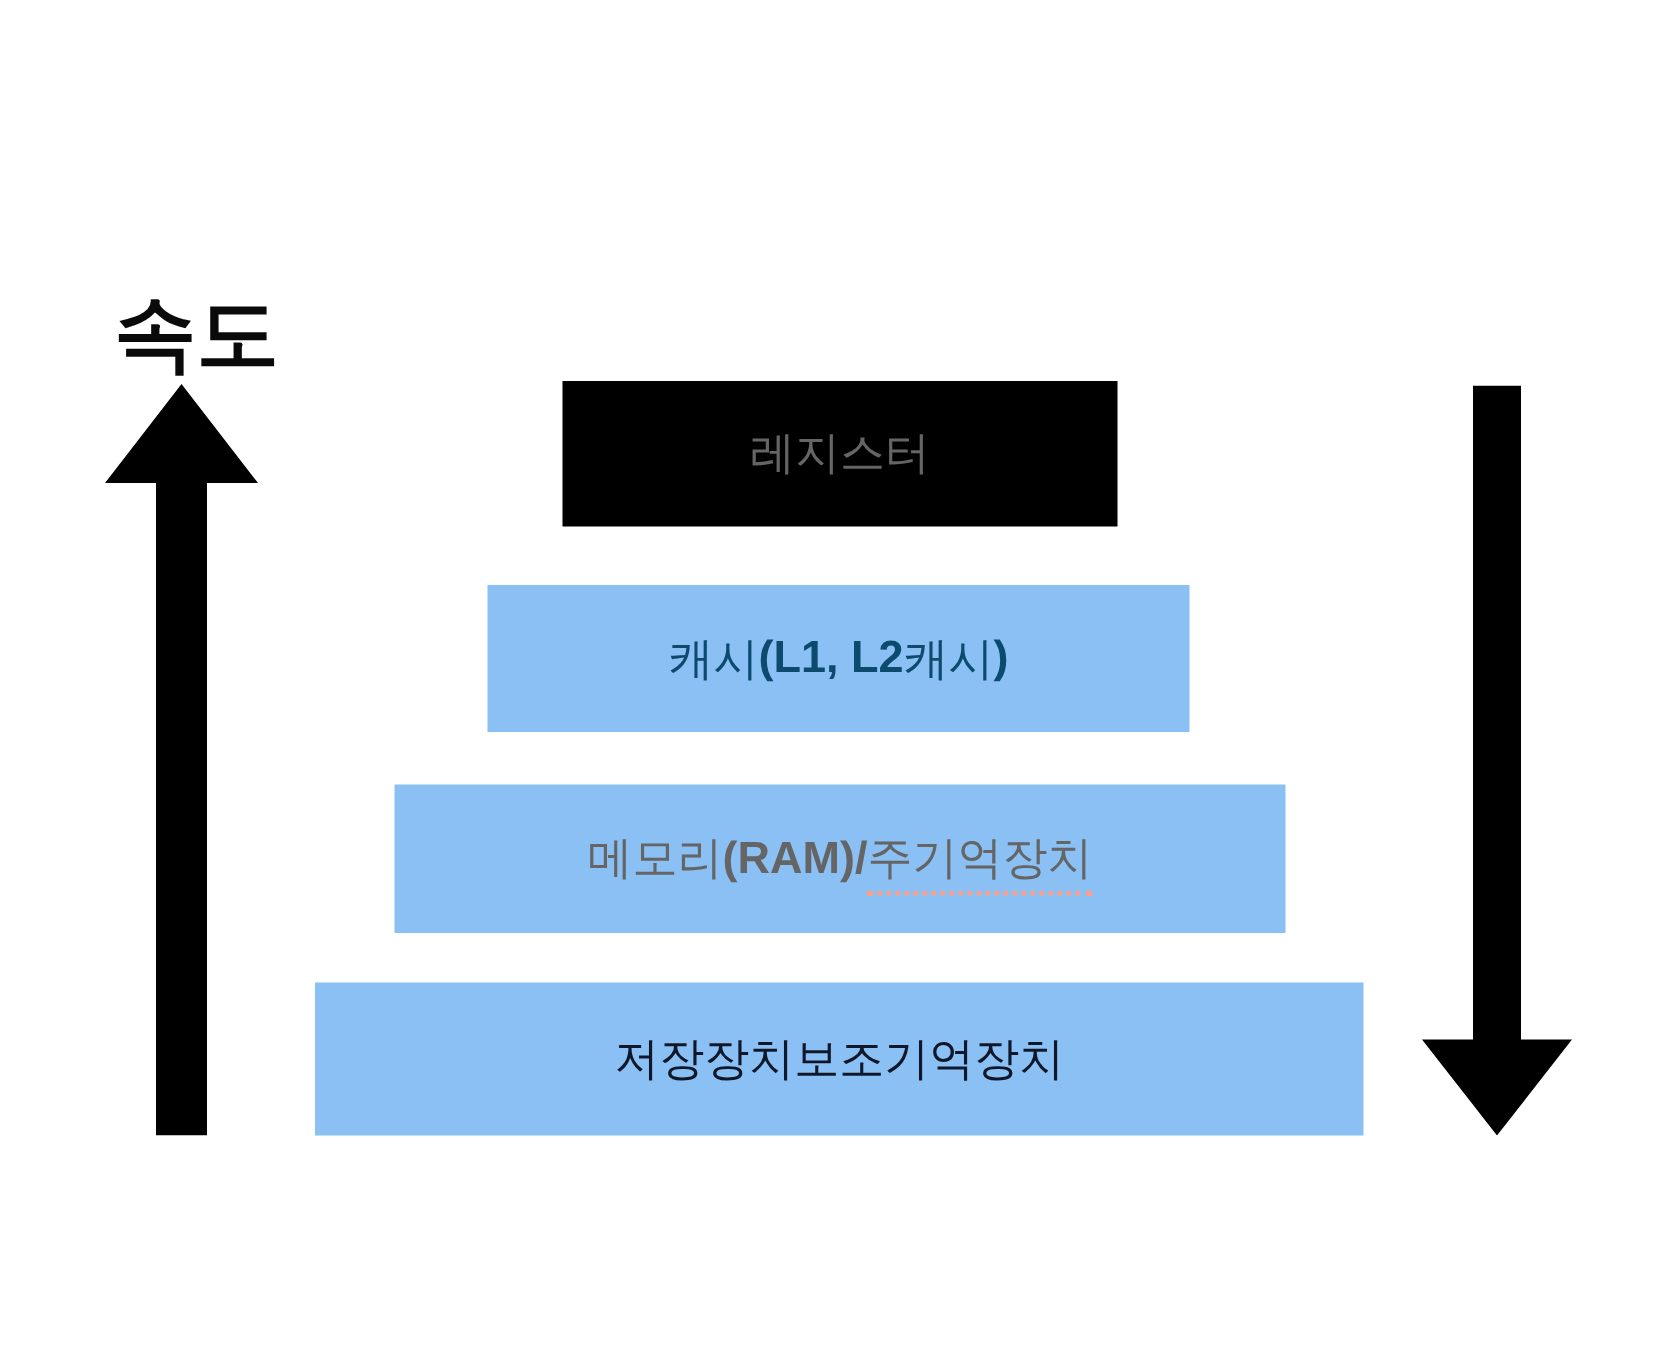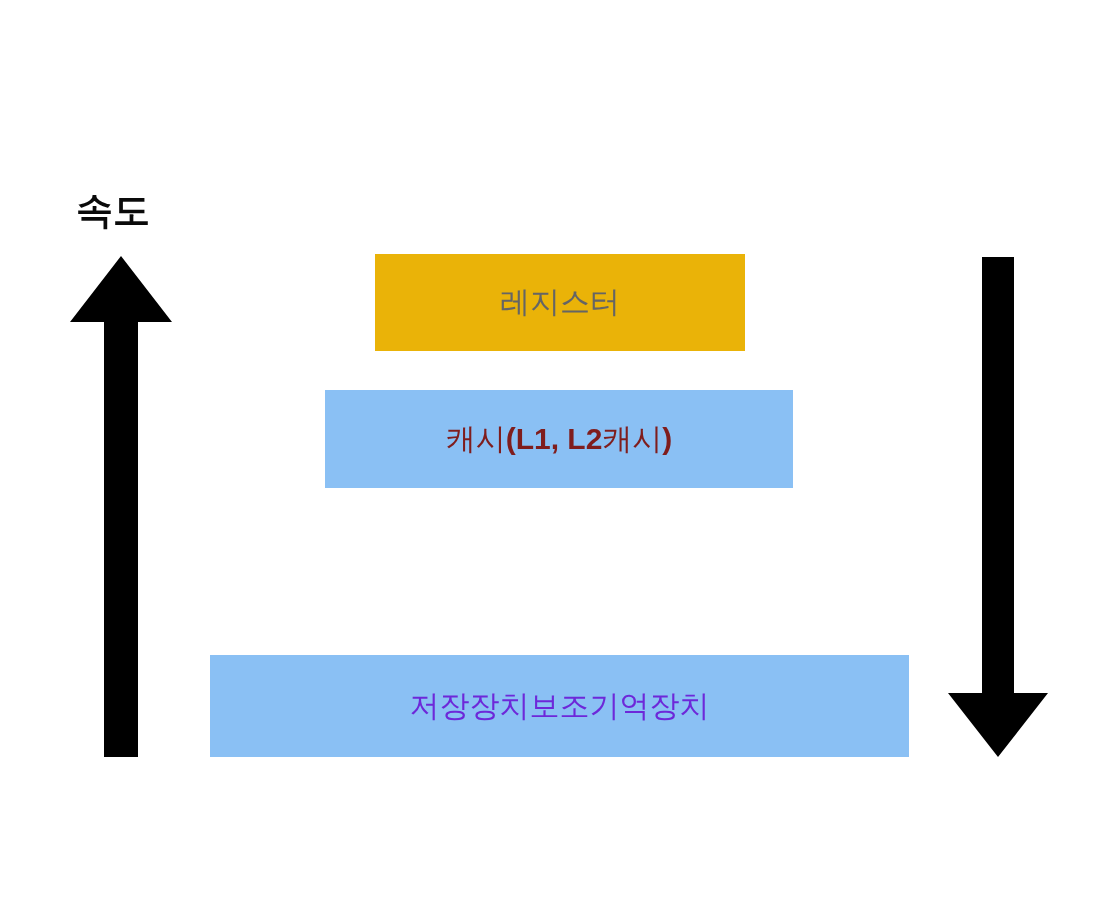--- a/index.html
+++ b/index.html
@@ -10,21 +10,21 @@
   }
   .stage { position: absolute; inset: 0; }
 
   .page-title {
     position: absolute; left: 44px; top: 20px;
     font-size: 67px; font-weight: 800; letter-spacing: -1px;
     color: #050505; white-space: nowrap;
   }
 
   .axis-label {
-    position: absolute; font-size: 37px; font-weight: 600;
+    position: absolute; font-size: 55px; font-weight: 600;
     color: #0a0a0a; white-space: nowrap;
   }
   .axis-label.speed { left: 76px; top: 186px; }
   .axis-label.capacity { left: 952px; top: 791px; }
 
   .arrow-svg { position: absolute; display: block; }
   .arrow-svg.up { left: 70px; top: 256px; }
   .arrow-svg.down { left: 948px; top: 257px; }
 
   .layer-box {
@@ -51,30 +51,36 @@
 
 <div class="stage">
 
 
   <div class="axis-label speed">속도</div>
 
   <svg class="arrow-svg up" width="102" height="501" viewBox="0 0 102 501" aria-hidden="true">
     <polygon points="51,0 102,66 68,66 68,501 34,501 34,66 0,66" fill="#000000"></polygon>
   </svg>
 
-  <div class="layer-box l1" style="background: #eab308; color: rgb(101, 101, 101); text-align: center;">
+  <div class="layer-box l1" style="background: #000000; color: rgb(101, 101, 101); text-align: center;">
       <span>레지스터</span>
     </div>
-  <div class="layer-box l2" style="background: rgb(138, 192, 244); color: #7f1d1d;">
+  <div class="layer-box l2" style="background: rgb(138, 192, 244); color: #0c4a6e;">
       <span>캐시</span>
       <span class="bold">(L1, L2 </span>
       <span>캐시</span>
       <span class="bold">)</span>
     </div>
-  <div class="layer-box l4" style="background: rgb(138, 192, 244); color: #6d28d9;">
+  <div class="layer-box l3" style="background: rgb(138, 192, 244); color: rgb(101, 101, 101);">
+      <span>메모리</span>
+      <span class="bold">(RAM)/</span>
+      <span> </span>
+      <span class="spellcheck">주기억장치</span>
+    </div>
+  <div class="layer-box l4" style="background: rgb(138, 192, 244); color: #0f172a;">
       <span>저장장치</span>
       <span> 보조기억장치</span>
     </div>
 
   <svg class="arrow-svg down" width="100" height="500" viewBox="0 0 100 500" aria-hidden="true">
     <polygon points="34,0 66,0 66,436 100,436 50,500 0,436 34,436" fill="#000000"></polygon>
   </svg>
 
 
 </div>

